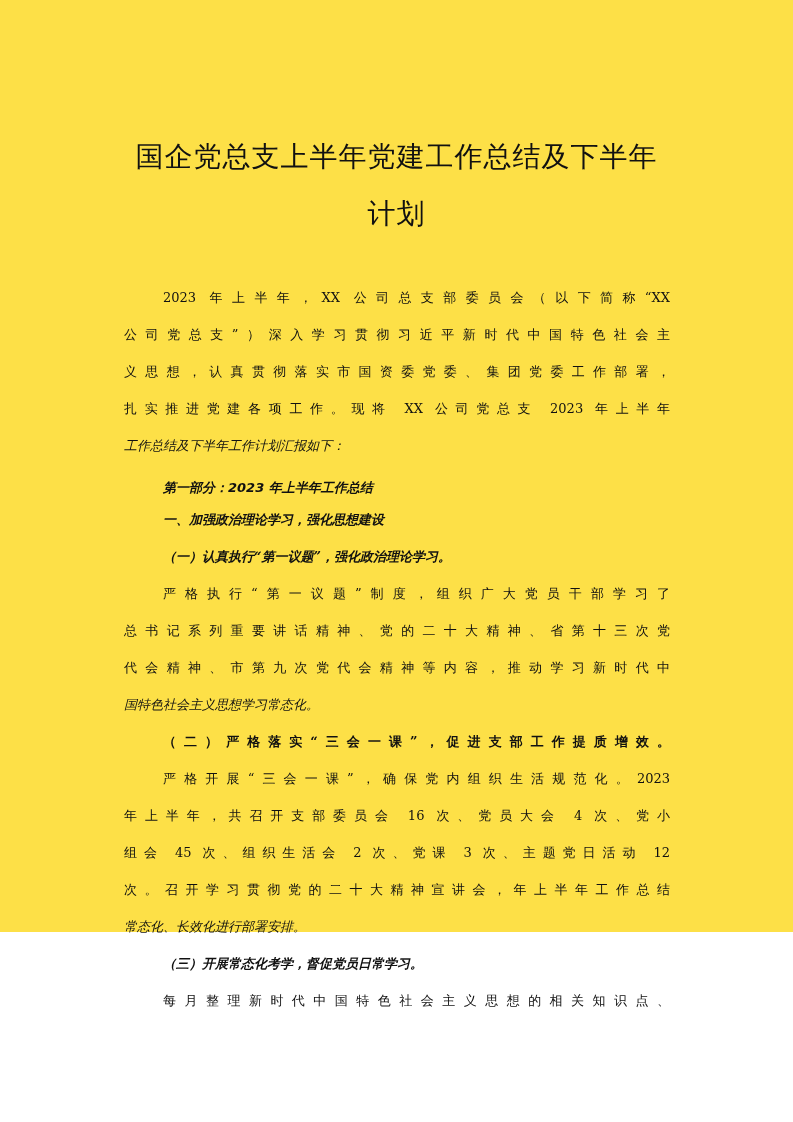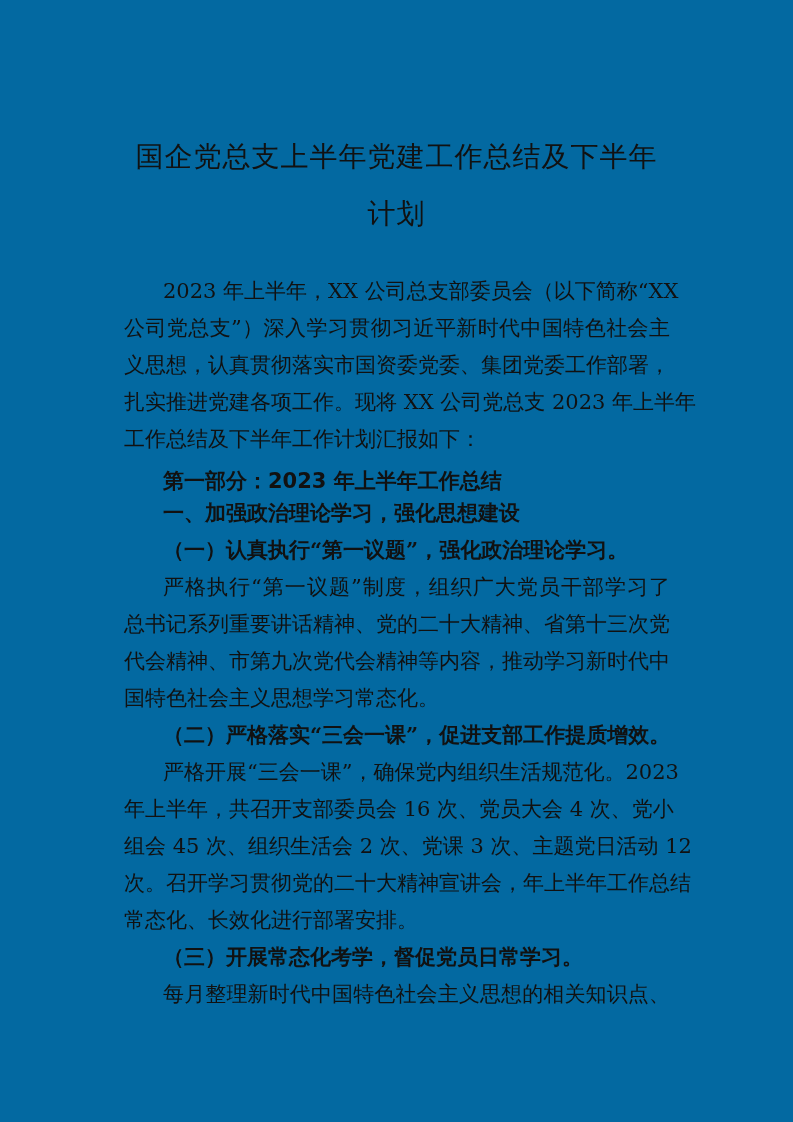--- a/index.html
+++ b/index.html
@@ -1,26 +1,26 @@
 <!DOCTYPE html>
 <html><head>
 <meta charset="utf-8">
 <style>
   html, body { margin: 0; padding: 0; background: #ffffff; }
   body { width: 793px; height: 1122px; position: relative; overflow: hidden;
          font-family: "DejaVu Serif", "Liberation Serif", serif; color: #111111; }
-  .page { position: absolute; left: 0; top: 0; width: 793px; height: 1122px; background: #0369a1; }
+  .page { position: absolute; left: 0; top: 0; width: 793px; height: 932px; background: #fde047; }
   .title { position: absolute; left: 0; width: 793px; text-align: center;
            font-size: 28px; letter-spacing: 1px; color: #111; font-weight: normal; }
   .t1 { top: 138px; }
   .t2 { top: 195px; }
   .line { position: absolute; left: 124px; width: 546px; height: 30px;
-          font-size: 21px; line-height: 30px; white-space: nowrap;
-          text-align-last: justify; text-align: justify; color: #111; }
-  .line.last { text-align-last: left; }
+          font-size: 13px; line-height: 30px; white-space: nowrap;
+          text-align-last: justify; text-align: justify; color: #111; margin-top: 7px; }
+  .line.last { text-align-last: left; font-style: italic; }
   .indent { left: 163px; width: 507px; }
   .bold { font-weight: bold; font-family: "DejaVu Sans", "Liberation Sans", sans-serif; }
   .sub { font-weight: bold; }
 </style>
 </head>
 <body>
 
 <div class="page">
   <div class="title t1">国企党总支上半年党建工作总结及下半年</div>
   <div class="title t2">计划</div>

